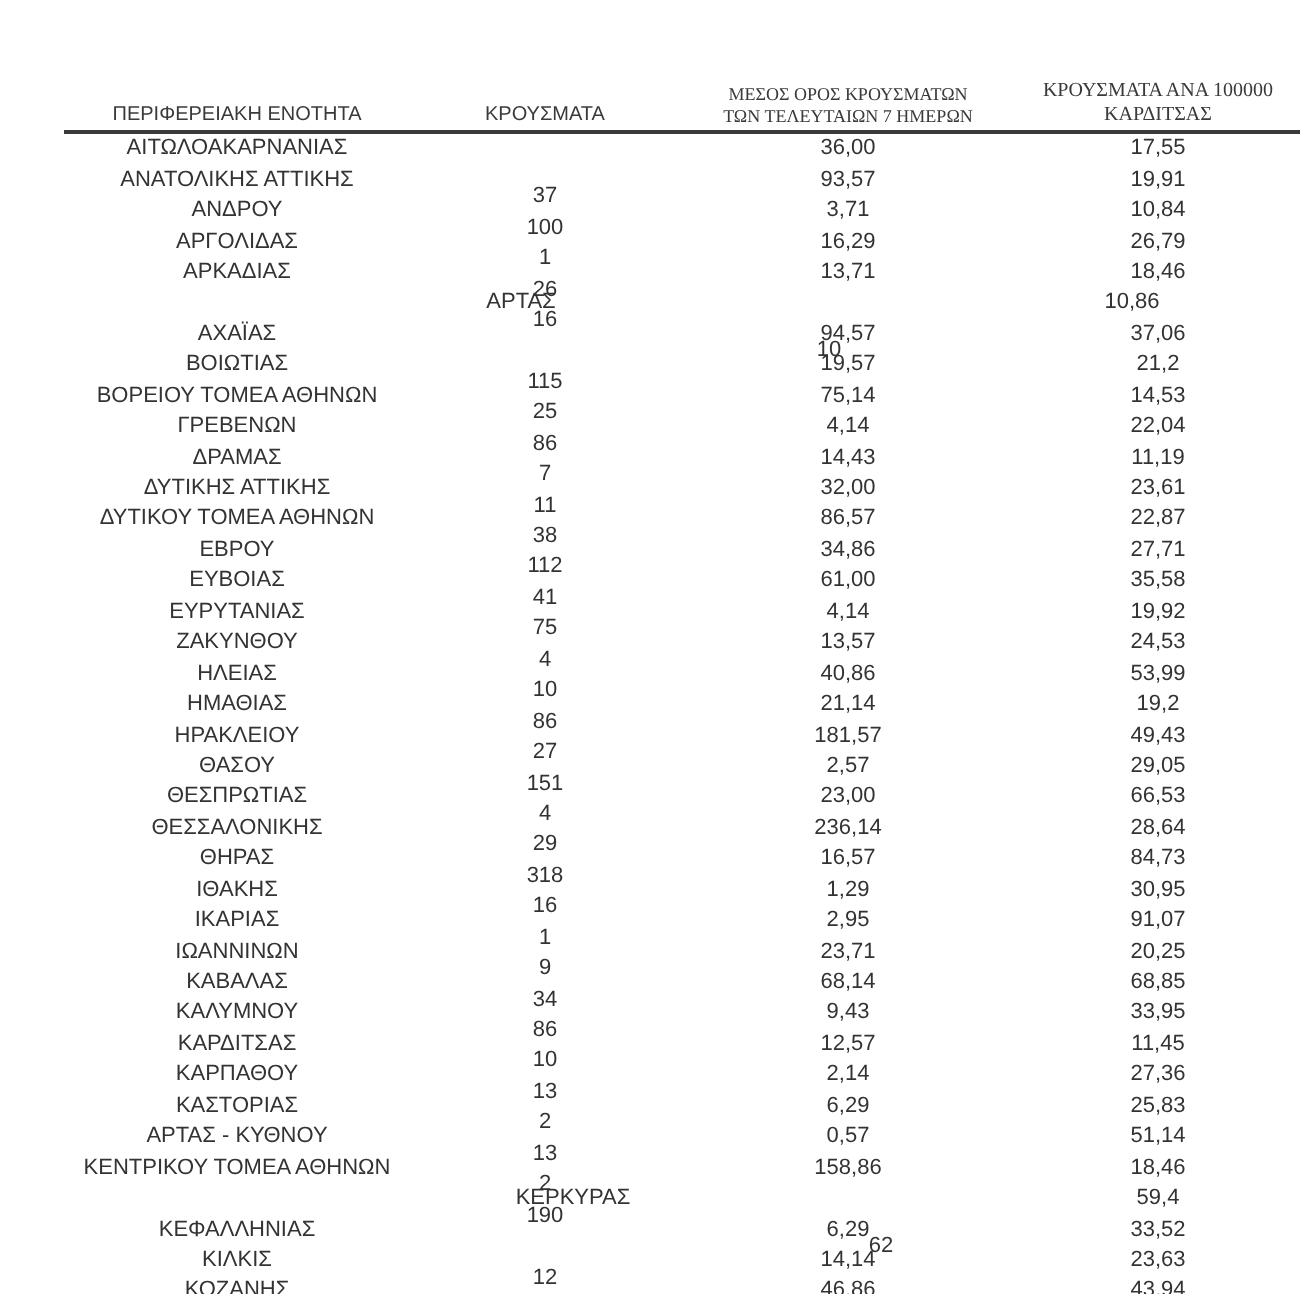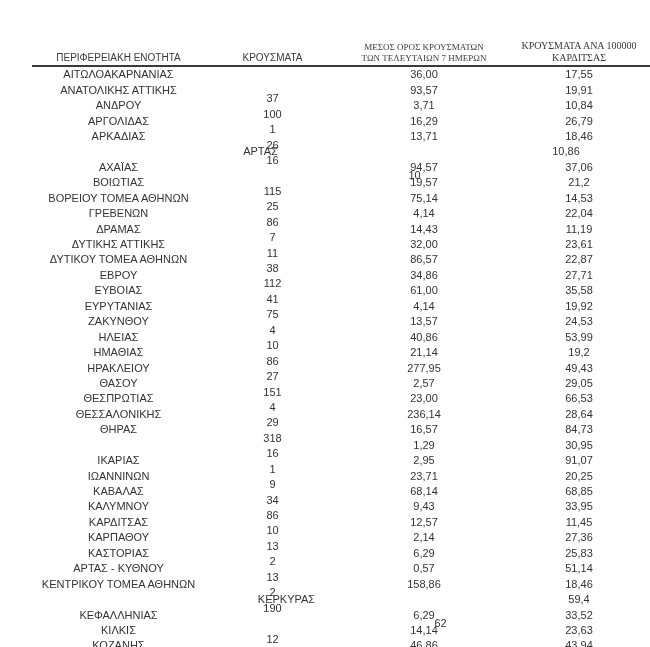--- a/index.html
+++ b/index.html
@@ -193,21 +193,21 @@
       </div>
       <div class="row">
         <div class="cell c1">ΗΜΑΘΙΑΣ</div>
         <div class="cell c2">27</div>
         <div class="cell c3">21,14</div>
         <div class="cell c4">19,2</div>
       </div>
       <div class="row">
         <div class="cell c1">ΗΡΑΚΛΕΙΟΥ</div>
         <div class="cell c2">151</div>
-        <div class="cell c3">277,95</div>
+        <div class="cell c3">181,57</div>
         <div class="cell c4">49,43</div>
       </div>
       <div class="row">
         <div class="cell c1">ΘΑΣΟΥ</div>
         <div class="cell c2">4</div>
         <div class="cell c3">2,57</div>
         <div class="cell c4">29,05</div>
       </div>
       <div class="row">
         <div class="cell c1">ΘΕΣΠΡΩΤΙΑΣ</div>
@@ -221,20 +221,21 @@
         <div class="cell c3">236,14</div>
         <div class="cell c4">28,64</div>
       </div>
       <div class="row">
         <div class="cell c1">ΘΗΡΑΣ</div>
         <div class="cell c2">16</div>
         <div class="cell c3">16,57</div>
         <div class="cell c4">84,73</div>
       </div>
       <div class="row">
+        <div class="cell c1">ΙΘΑΚΗΣ</div>
         <div class="cell c2">1</div>
         <div class="cell c3">1,29</div>
         <div class="cell c4">30,95</div>
       </div>
       <div class="row">
         <div class="cell c1">ΙΚΑΡΙΑΣ</div>
         <div class="cell c2">9</div>
         <div class="cell c3">2,95</div>
         <div class="cell c4">91,07</div>
       </div>

